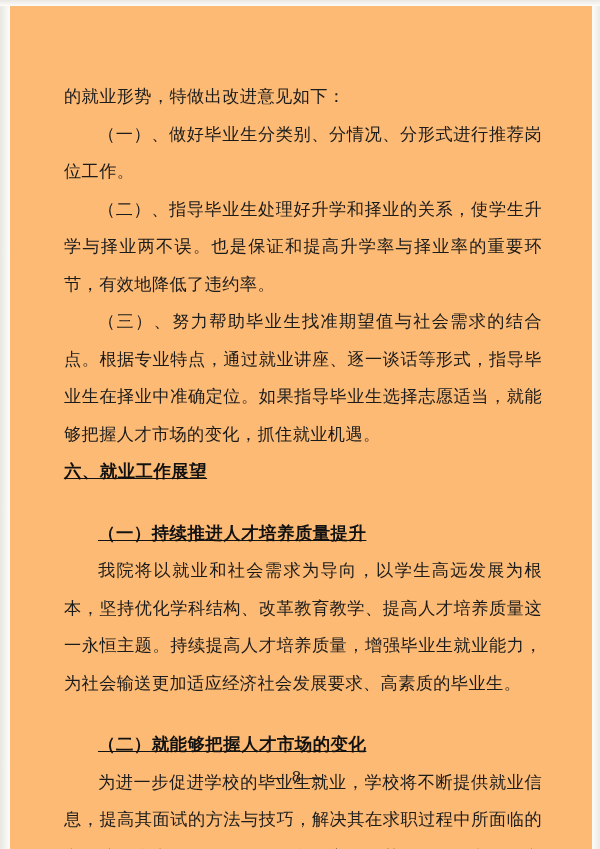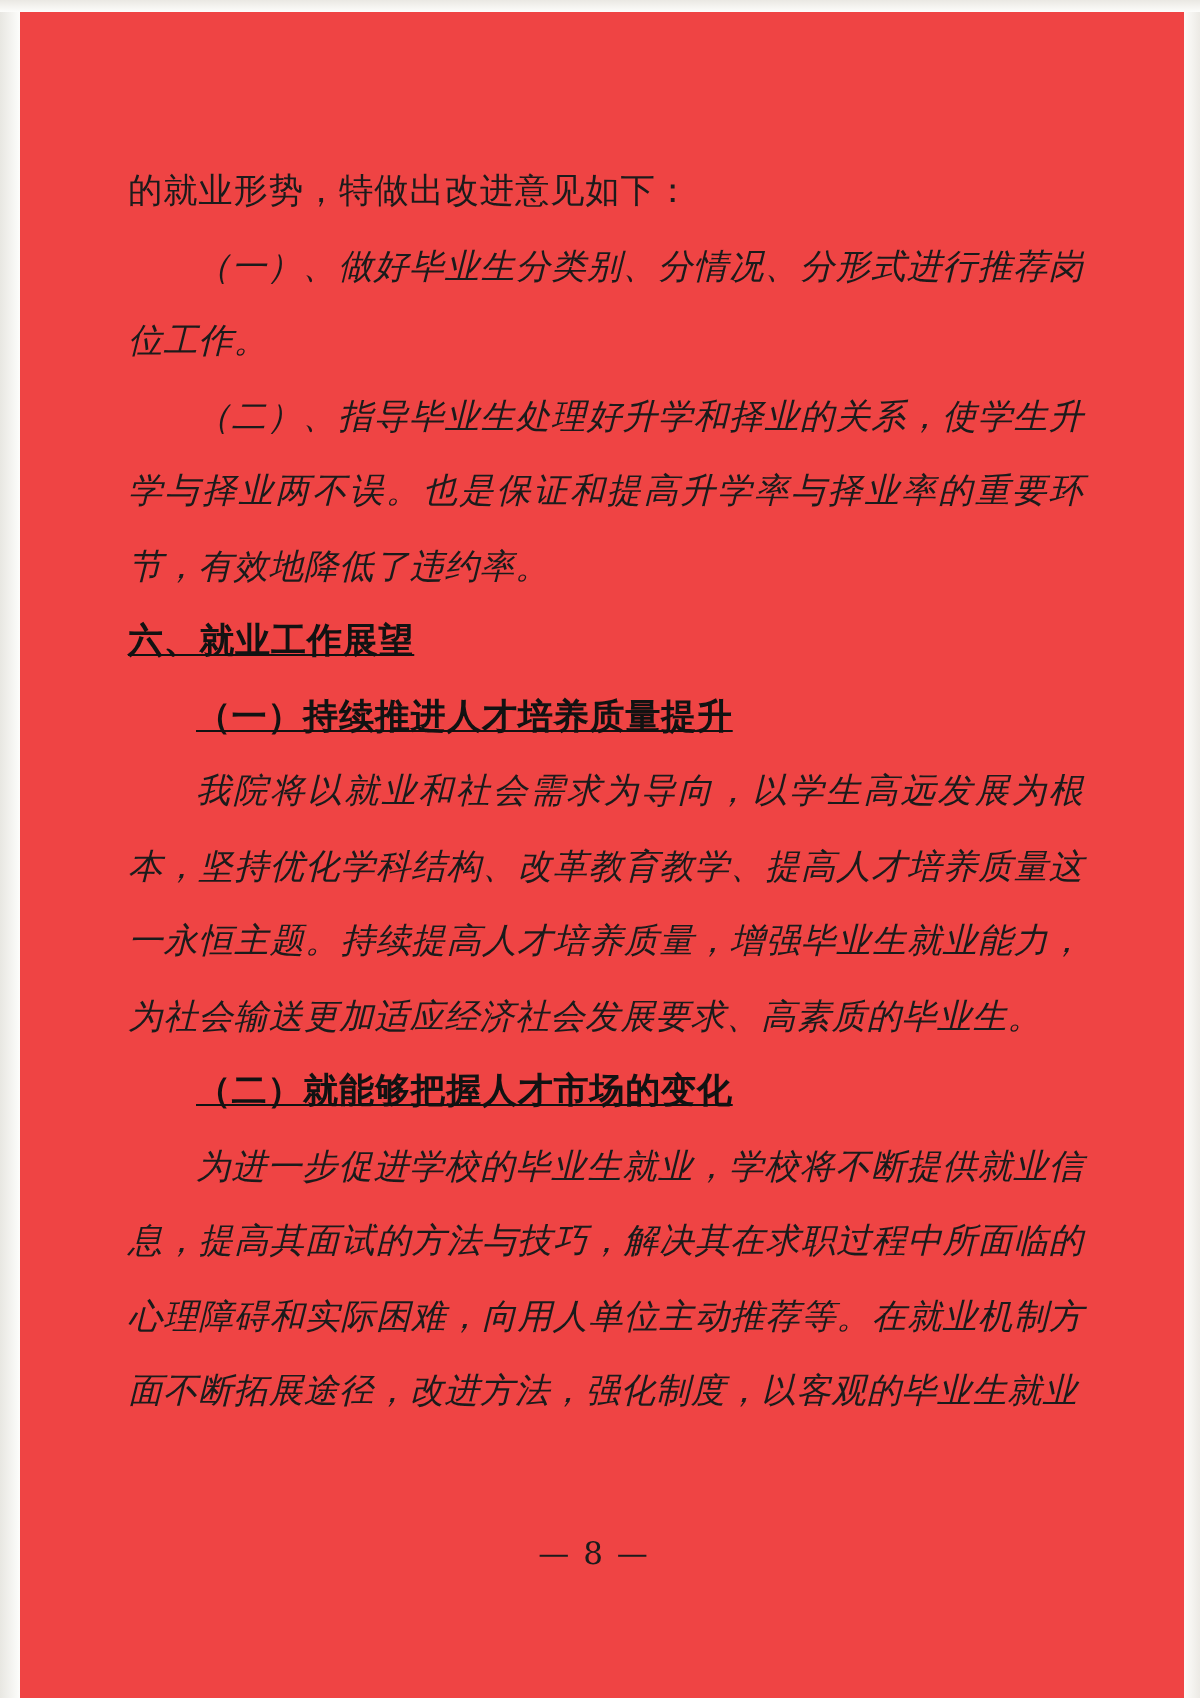--- a/index.html
+++ b/index.html
@@ -10,21 +10,21 @@
     width: 600px;
     height: 849px;
     background: #ffffff;
     font-family: "Liberation Serif", serif;
     overflow: hidden;
   }
   .page {
     position: relative;
     width: 600px;
     height: 849px;
-    background: #ef4444;
+    background: #fdba74;
     box-sizing: border-box;
   }
   
   .scan-edge-left {
     position: absolute;
     left: 0; top: 0;
     width: 10px; height: 849px;
     background: linear-gradient(to right, #e8e7e2, #fdfdfb);
   }
   .scan-edge-right {
@@ -49,34 +49,34 @@
     font-size: 17.2px;
     line-height: 37.5px;
     color: #1b1b1b;
     letter-spacing: 0.4px;
     text-align: justify;
     margin: 0;
     font-family: "DejaVu Serif", "Liberation Serif", serif;
   }
   .para.indent {
     text-indent: 34px;
-    font-style: italic;
   }
   .heading {
     font-size: 17.4px;
     line-height: 37.5px;
     color: #121212;
     letter-spacing: 0.5px;
     margin: 0;
     font-weight: bold;
     font-family: "DejaVu Serif", "Liberation Serif", serif;
     text-decoration: underline;
   }
   .heading.indent {
     text-indent: 34px;
+    margin-top: 24px;
   }
   .footer {
     position: absolute;
     left: 0;
     top: 768px;
     width: 600px;
     text-align: center;
     font-size: 15.5px;
     color: #1b1b1b;
     letter-spacing: 1px;
@@ -92,20 +92,21 @@
 
 <div class="page">
   <div class="scan-edge-left"></div>
   <div class="scan-edge-right"></div>
   <div class="scan-edge-top"></div>
 
   <div class="content">
     <p class="para">的就业形势，特做出改进意见如下：</p>
     <p class="para indent">（一）、做好毕业生分类别、分情况、分形式进行推荐岗位工作。</p>
     <p class="para indent">（二）、指导毕业生处理好升学和择业的关系，使学生升学与择业两不误。也是保证和提高升学率与择业率的重要环节，有效地降低了违约率。</p>
+    <p class="para indent">（三）、努力帮助毕业生找准期望值与社会需求的结合点。根据专业特点，通过就业讲座、逐一谈话等形式，指导毕业生在择业中准确定位。如果指导毕业生选择志愿适当，就能够把握人才市场的变化，抓住就业机遇。</p>
     <p class="heading">六、就业工作展望</p>
     <p class="heading indent">（一）持续推进人才培养质量提升</p>
     <p class="para indent">我院将以就业和社会需求为导向，以学生高远发展为根本，坚持优化学科结构、改革教育教学、提高人才培养质量这一永恒主题。持续提高人才培养质量，增强毕业生就业能力，为社会输送更加适应经济社会发展要求、高素质的毕业生。</p>
     <p class="heading indent">（二）就能够把握人才市场的变化</p>
     <p class="para indent">为进一步促进学校的毕业生就业，学校将不断提供就业信息，提高其面试的方法与技巧，解决其在求职过程中所面临的心理障碍和实际困难，向用人单位主动推荐等。在就业机制方面不断拓展途径，改进方法，强化制度，以客观的毕业生就业</p>
   </div>
 
   <div class="footer">
     <span class="footer-inner">— 8 —</span>
   </div>

